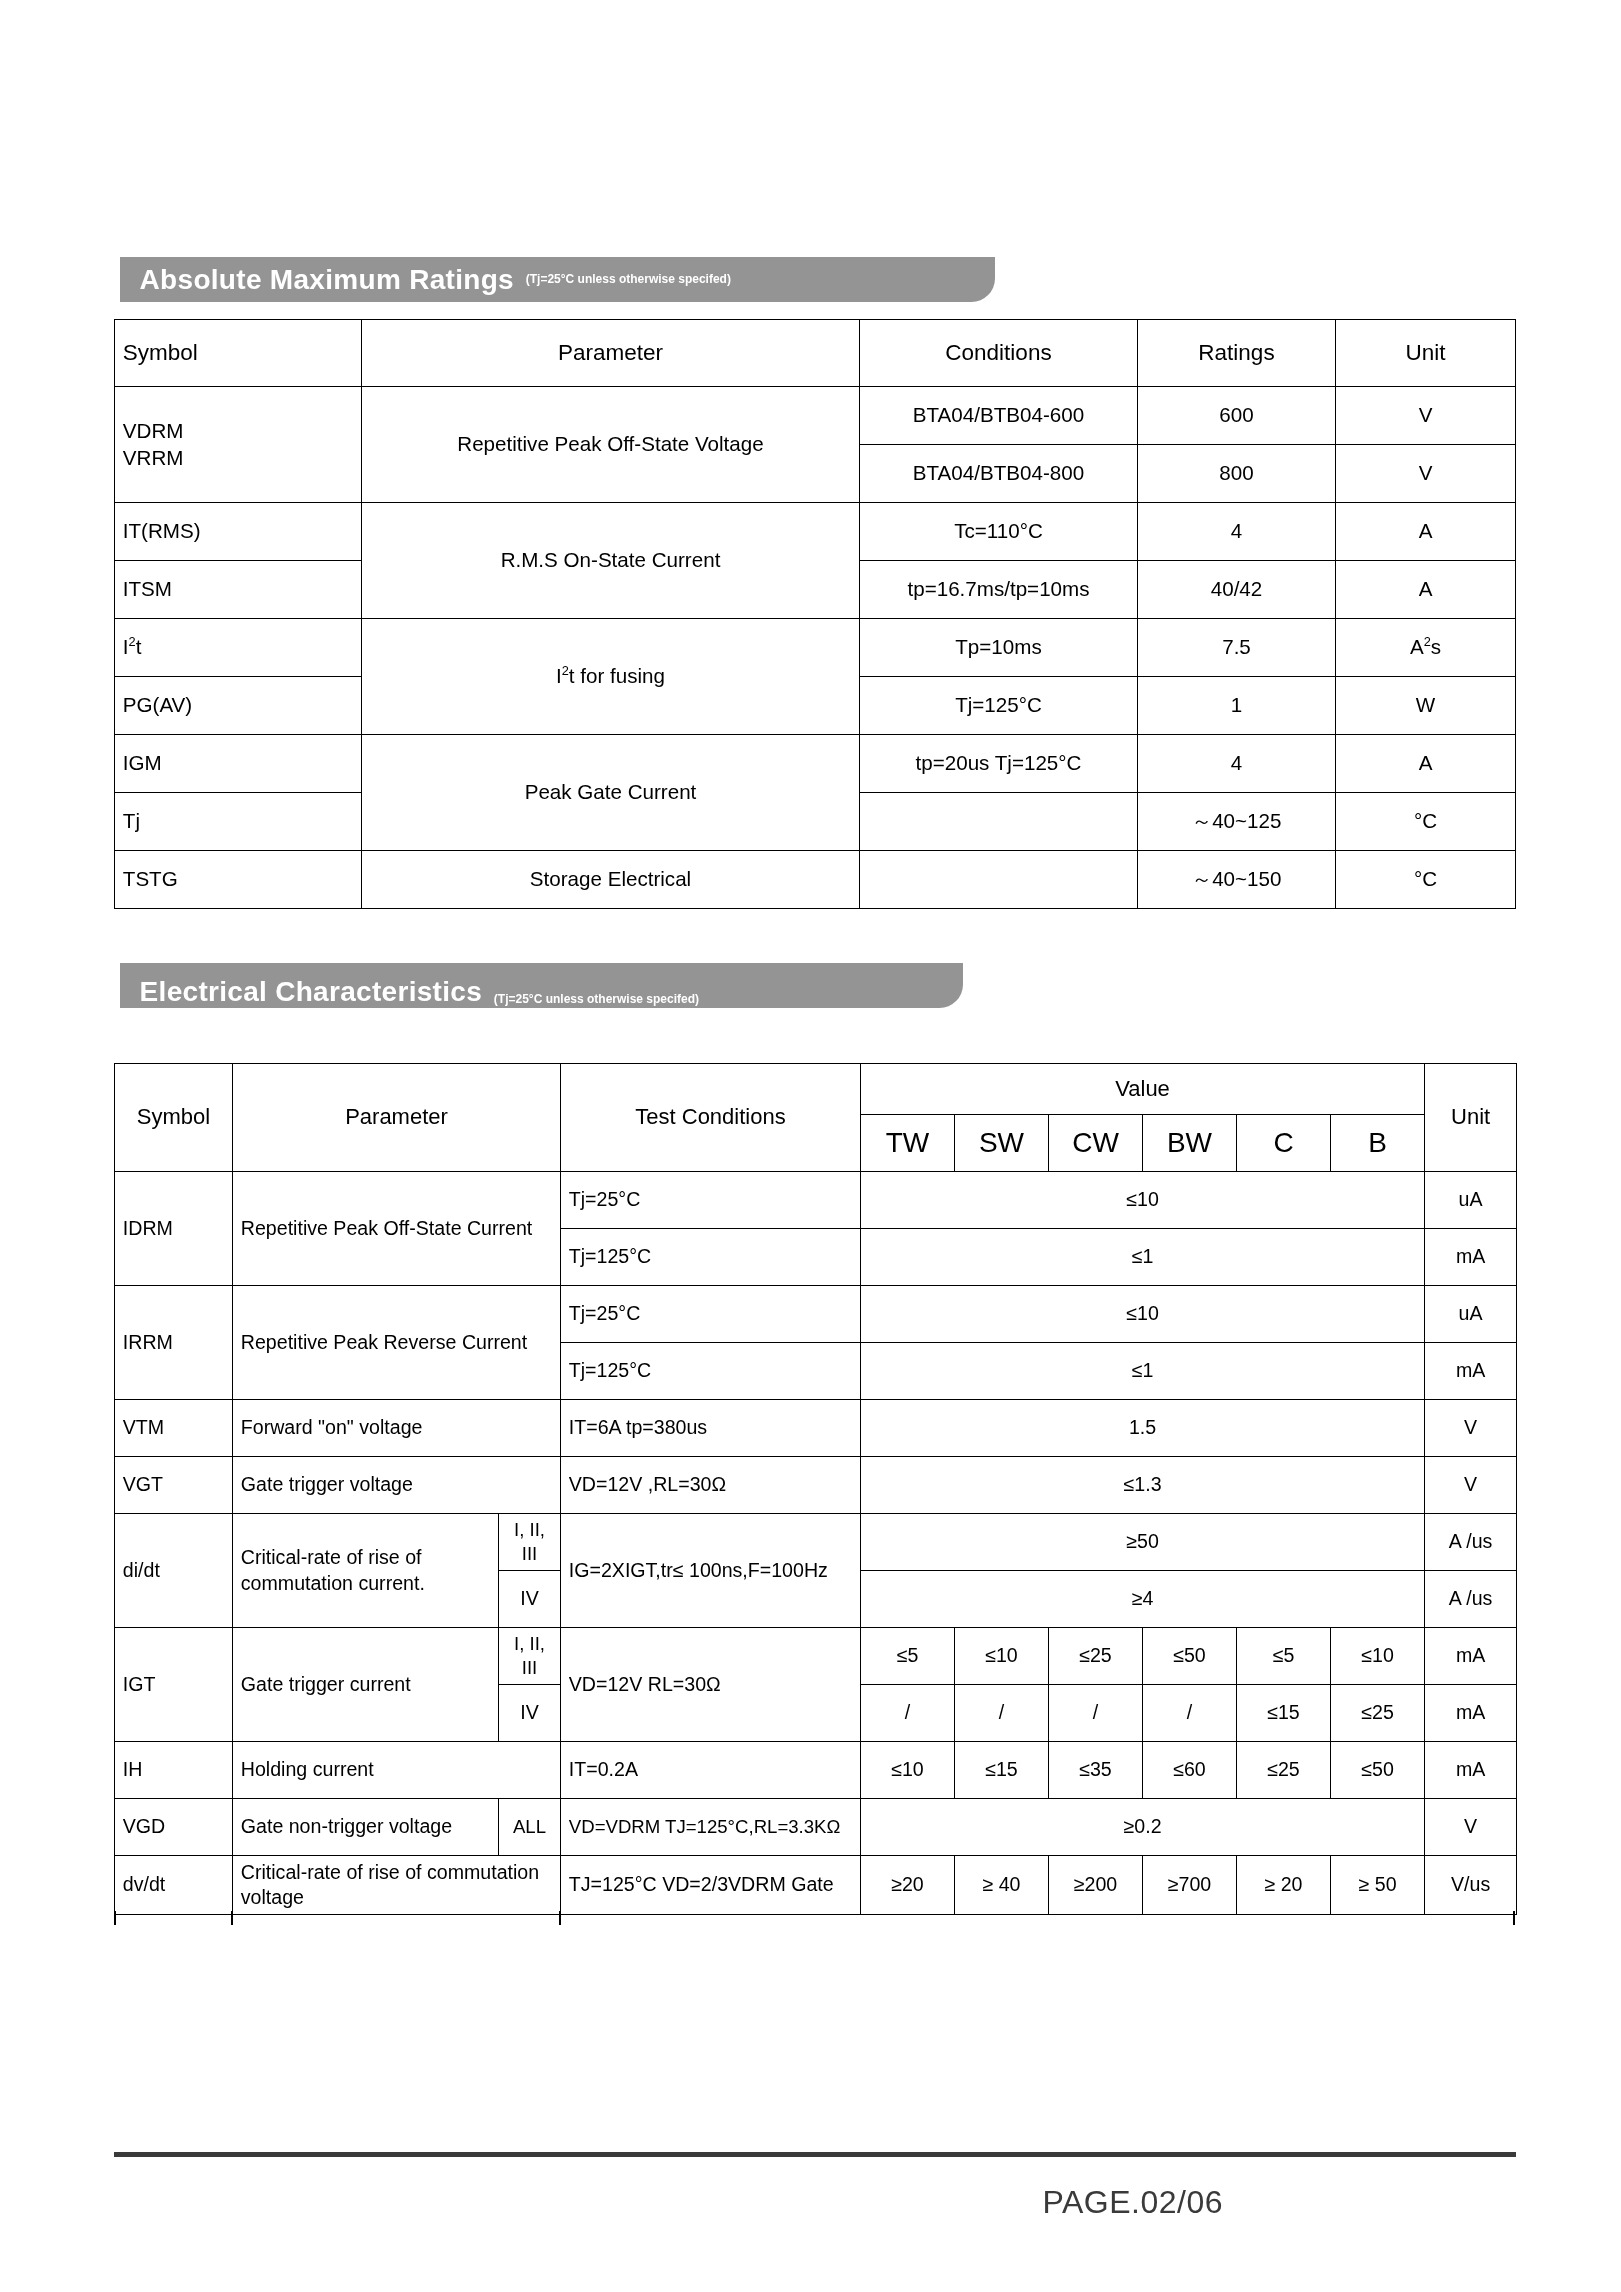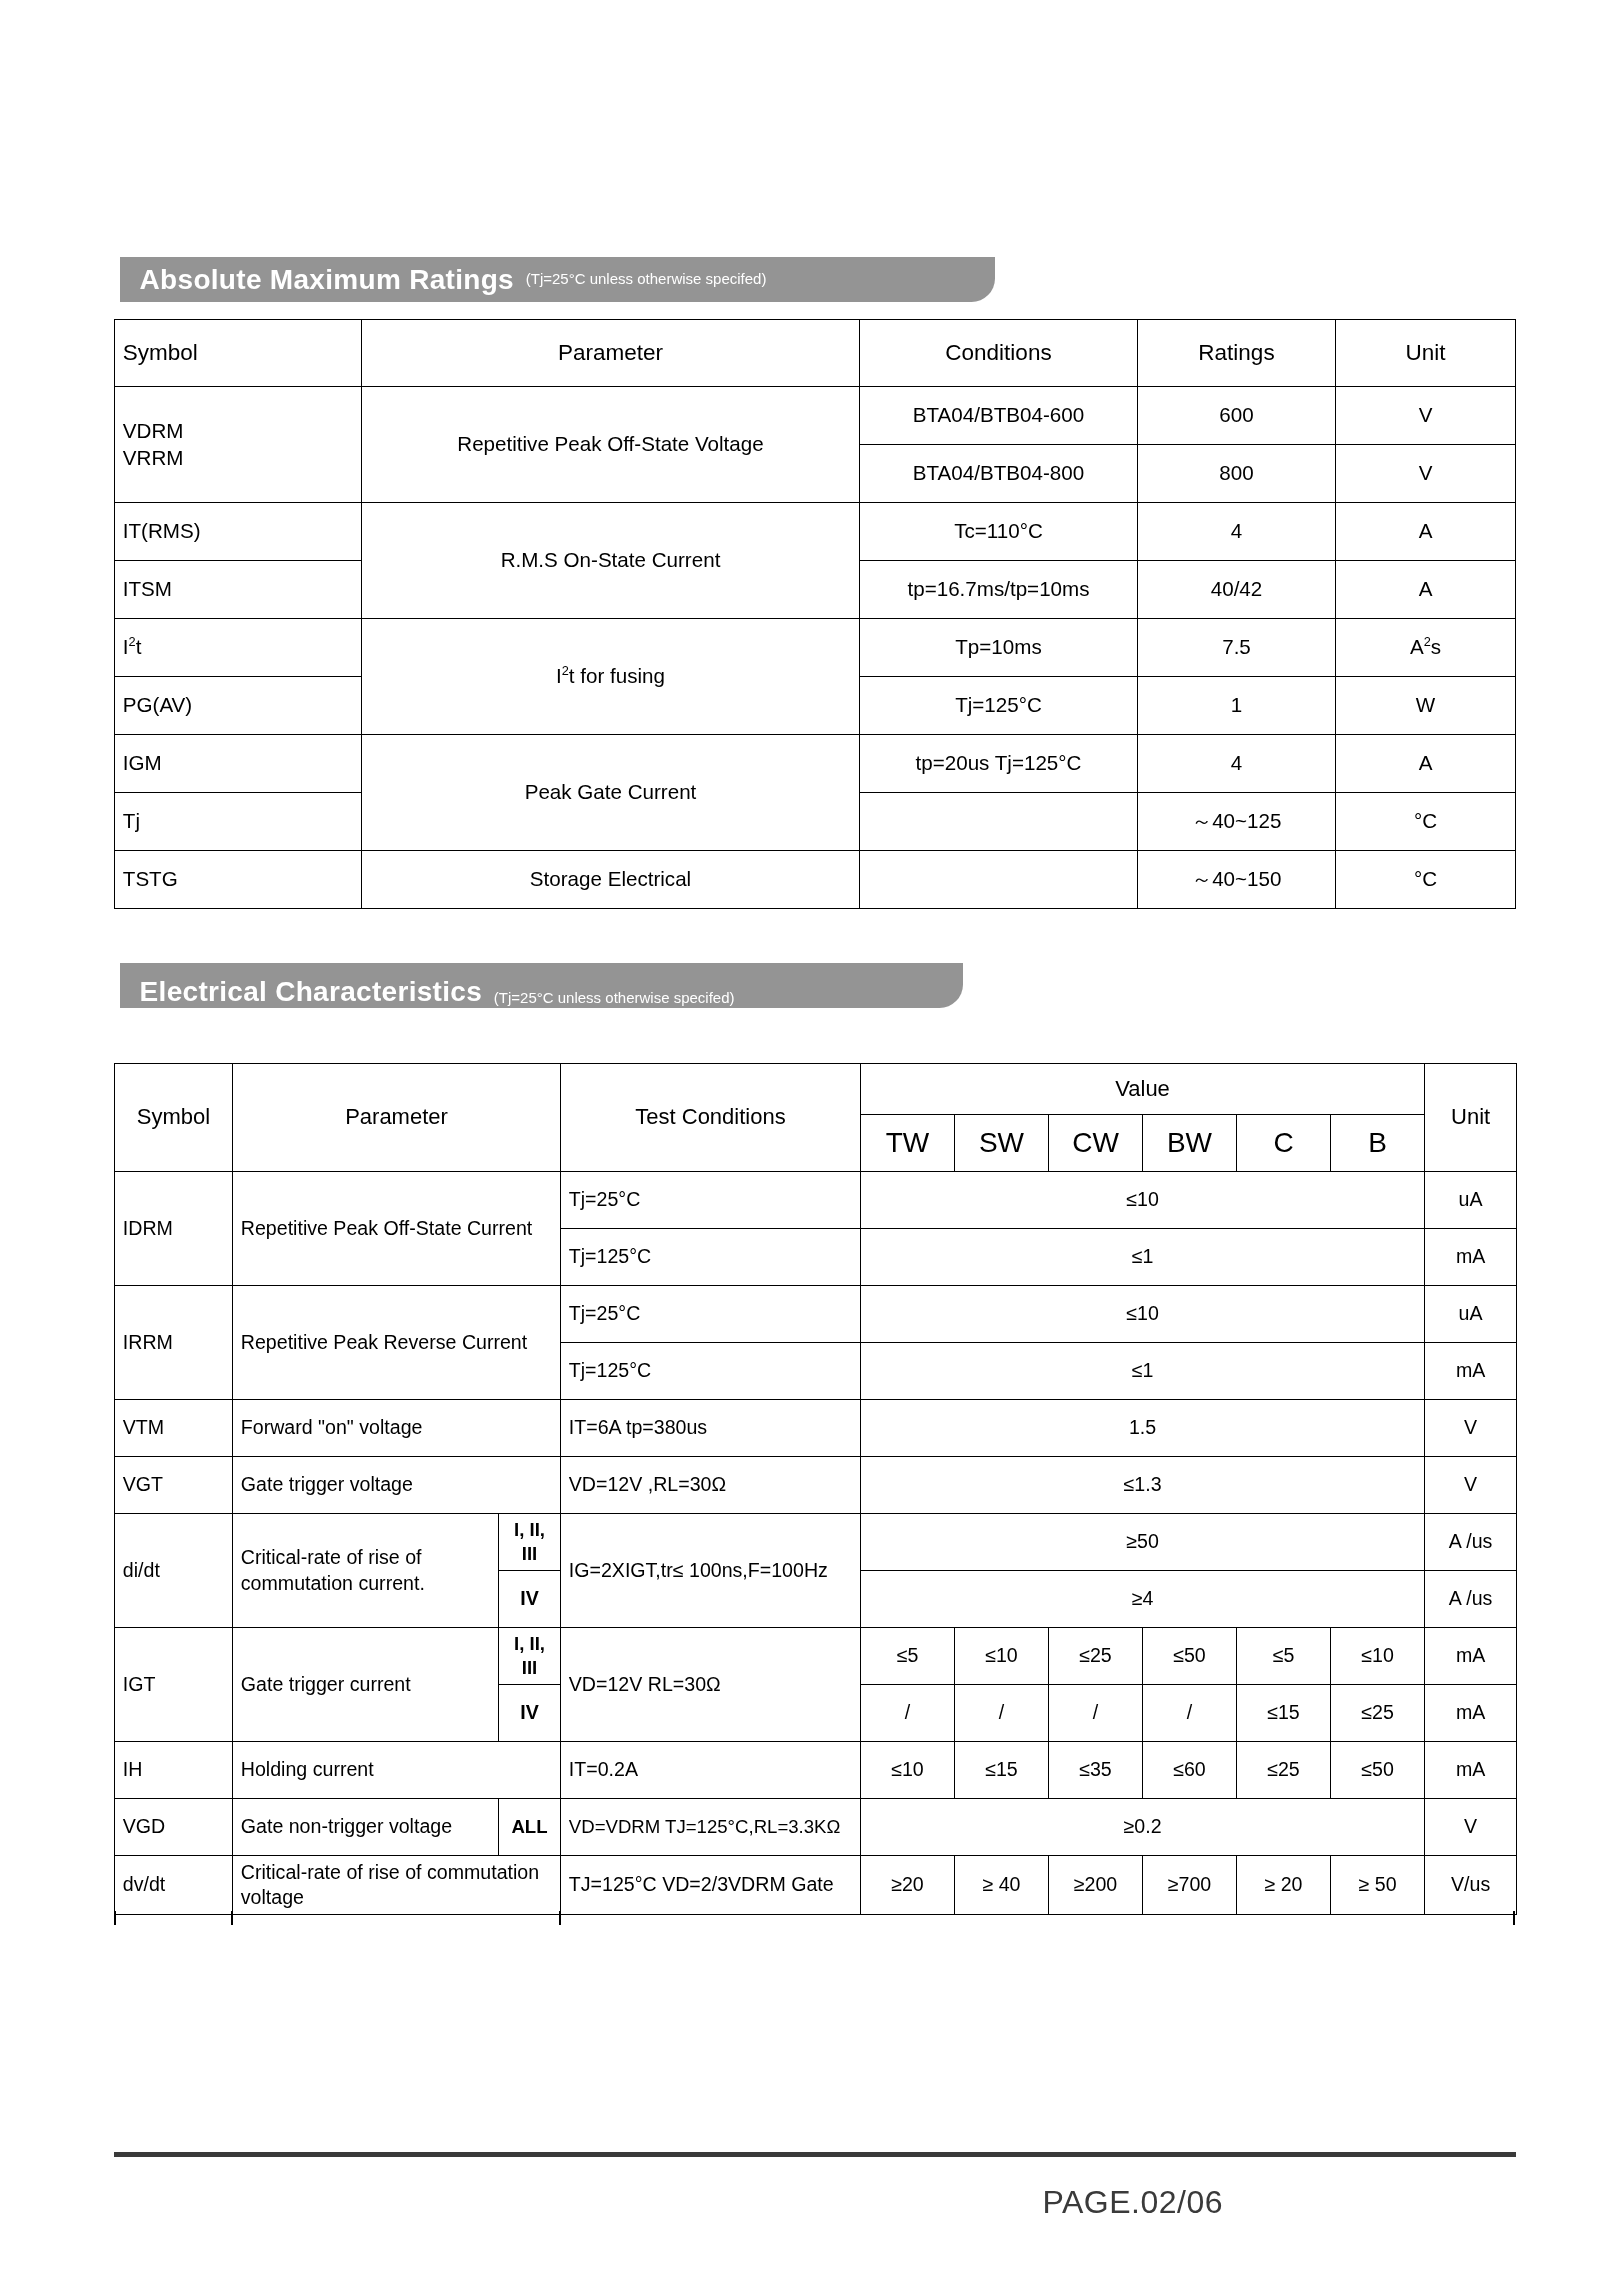--- a/index.html
+++ b/index.html
@@ -25,22 +25,22 @@
     box-sizing:border-box;
     color:#ffffff;
   }
   .banner .b-title{
     font-size:28px;
     font-weight:bold;
     letter-spacing:0.3px;
     white-space:nowrap;
   }
   .banner .b-note{
-    font-size:15px;
-    font-weight:normal;
+    font-size:12px;
+    font-weight:bold;
     margin-left:11.8px;
     white-space:nowrap;
     padding-bottom:2px;
   }
 
   
   table.dt{
     position:absolute;
     border-collapse:collapse;
     table-layout:fixed;
@@ -63,21 +63,21 @@
   #tbl-amr{left:114px;top:319px;width:1402px;}
   #tbl-amr td{height:58px;}
   #tbl-amr tr.hdr td{height:67px;font-size:22.5px;}
 
   
   #tbl-ec{left:114px;top:1063px;width:1402px;font-size:19.6px;}
   #tbl-ec td{height:57px;}
   #tbl-ec td.h1{font-size:22px;}
   #tbl-ec td.h2{font-size:28px;}
   #tbl-ec td.small{font-size:18.6px;}
-  #tbl-ec td.tight{padding:2.9px 6.9px;font-weight:bold;}
+  #tbl-ec td.tight{padding:2.9px 6.9px;}
 
   
   .stub{
     position:absolute;
     width:1.6px;
     background:#000000;
     height:13.7px;
   }
 
   

